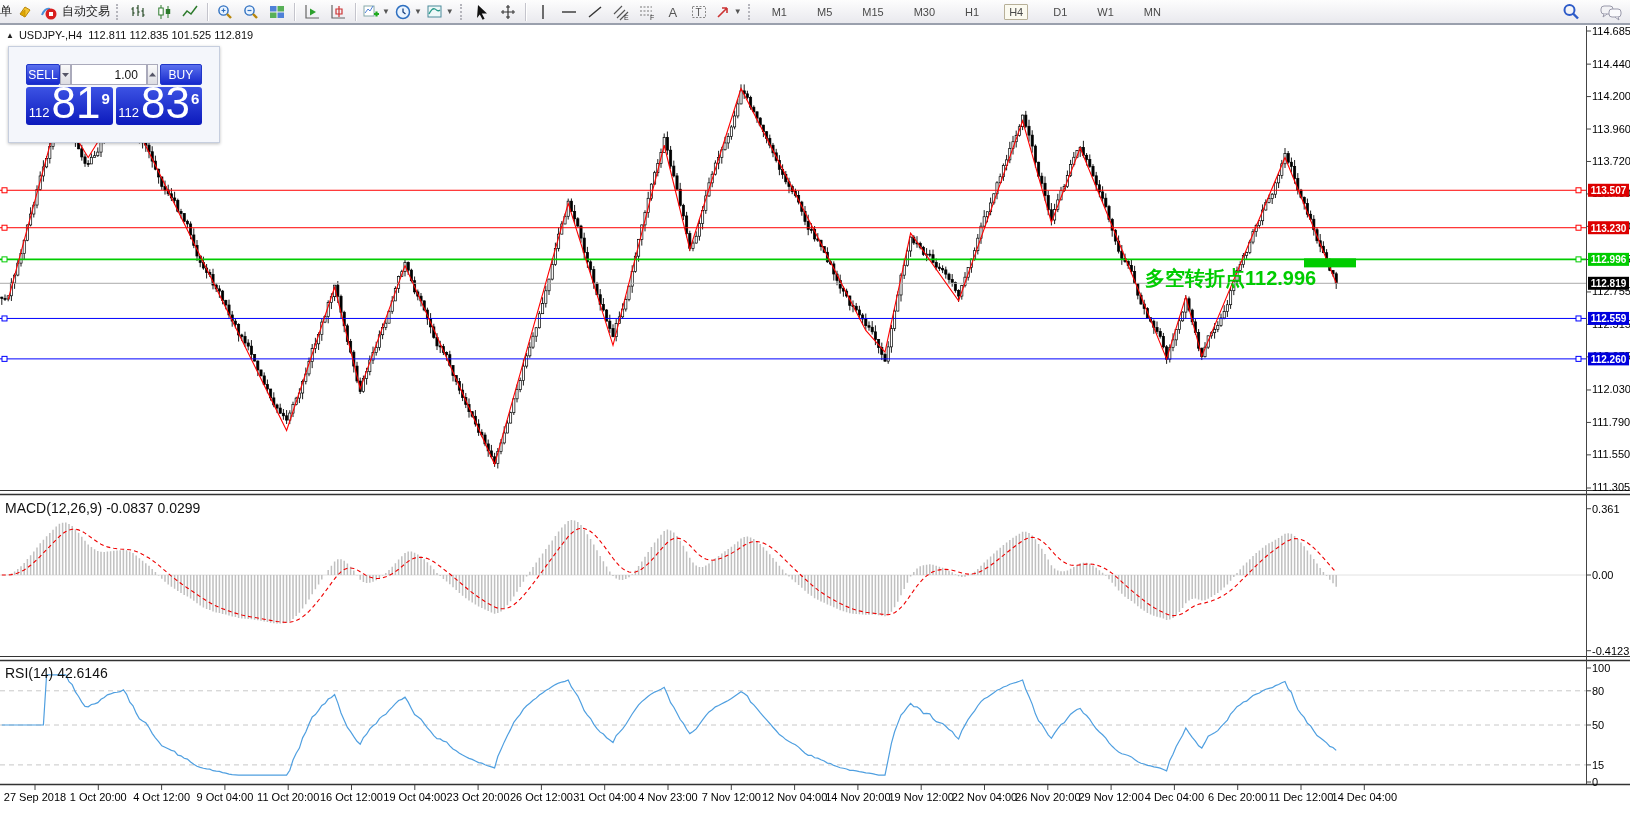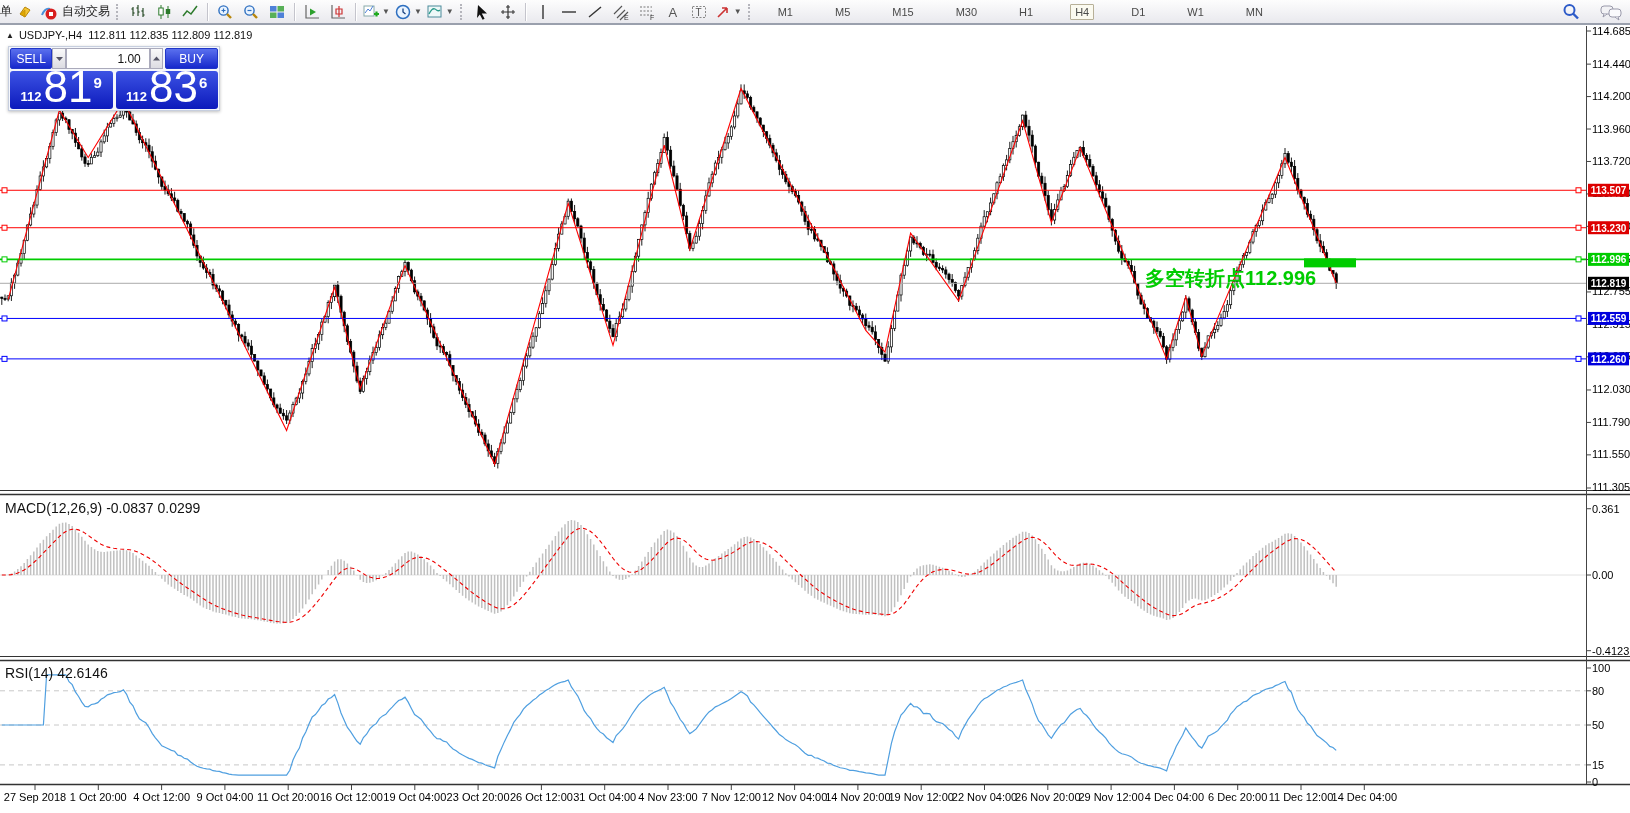--- a/index.html
+++ b/index.html
@@ -13,52 +13,52 @@
     background:linear-gradient(#fdfdfd,#e9e9ee);
     border-bottom:2px solid #9aa0ad;}
   .tb-text{font-size:12px;color:#222;white-space:nowrap}
   .tb-btn{display:inline-flex;align-items:center;justify-content:center;
     height:22px;min-width:22px;margin:0 2px;border-radius:2px;cursor:default}
   .tb-btn svg{display:block}
   .grip{width:5px;height:16px;margin:0 4px;border-left:2px dotted #b5b5bc}
   .sep{width:1px;height:18px;background:#c4c4cc;box-shadow:1px 0 0 #fff;margin:0 4px}
   .caret{font-size:8px;color:#555;margin-left:2px}
   .auto-label{font-size:12px;color:#222;margin-left:4px}
-  .tf{padding:2px 5px;margin:0 16px;font-size:11px;color:#4a4a4a;cursor:default;white-space:nowrap}
+  .tf{padding:2px 5px;margin:0 10px;font-size:11px;color:#4a4a4a;cursor:default;white-space:nowrap}
   .tf.active{background:#fbfaf0;border:1px solid #b7b098;border-radius:1px;padding:1px 4px}
   .spacer{flex:1}
 
   
   #chart-svg{position:absolute;left:0;top:0;z-index:1}
   svg text{font-family:"Liberation Sans",sans-serif}
   .chart-title{position:absolute;left:6px;top:29px;z-index:5;font-size:11px;color:#111;
     display:flex;align-items:center;white-space:pre}
   .collapse{font-size:8px;margin-right:5px;color:#222}
 
   .pane-label{position:absolute;left:5px;z-index:5;font-size:14px;color:#111;white-space:pre}
 
   
   .trade-panel{position:absolute;left:8px;top:46px;width:212px;z-index:6;
-    background:#f4f6fb;border:1px solid #c6cede;box-shadow:0 1px 3px rgba(0,0,0,.25);padding:1px}
+    background:#f4f6fb;border:1px solid #c6cede;box-shadow:0 1px 3px rgba(0,0,0,.25);padding:17px}
   .row1{display:flex;height:21px;align-items:stretch}
   .sell-btn,.buy-btn{border:1px solid #2036c8;border-radius:2px;color:#fff;
     font-size:12px;font-family:"Liberation Sans",sans-serif;
     background:linear-gradient(#5a70ee,#1628cc);}
   .sell-btn{width:48px}
   .buy-btn{width:60px;margin-left:2px}
   .spin{width:15px;border:1px solid #aab;background:linear-gradient(#fafafa,#dcdce2);
     font-size:7px;color:#446;padding:0}
-  .vol{width:84px;border:1px solid #aab;font-size:12px;color:#111;text-align:right;
+  .vol{width:76px;border:1px solid #aab;font-size:12px;color:#111;text-align:right;
     padding-right:8px;font-family:"Liberation Sans",sans-serif}
   .row2{display:flex;gap:3px;margin-top:2px}
   .big{flex:1;height:38px;border-radius:3px;color:#fff;cursor:default;
     background:linear-gradient(#3c53e4,#0c1abе) ;
     background:linear-gradient(#3c53e4,#0c1abc);
     display:flex;align-items:flex-end;justify-content:center;padding-bottom:1px}
-  .big .pfx{font-size:13px;font-weight:bold;margin-right:2px;padding-bottom:5px;line-height:1}
+  .big .pfx{font-size:13px;font-weight:normal;margin-right:2px;padding-bottom:5px;line-height:1}
   .big .huge{font-size:44px;font-weight:normal;line-height:.95}
   .big .sup{font-size:15px;font-weight:bold;align-self:flex-start;margin-top:3px;margin-left:1px}
 </style>
 </head>
 <body>
 
 <div class="stage">
 
   <div class="toolbar">
     <span class="tb-text">单</span>
@@ -1247,21 +1247,21 @@
         <text x="1237.7" y="801" font-size="11" fill="#000" text-anchor="middle">6 Dec 20:00</text>
         <line x1="1301" y1="785" x2="1301" y2="790" stroke="#444"></line>
         <text x="1301" y="801" font-size="11" fill="#000" text-anchor="middle">11 Dec 12:00</text>
         <line x1="1364.3" y1="785" x2="1364.3" y2="790" stroke="#444"></line>
         <text x="1364.3" y="801" font-size="11" fill="#000" text-anchor="middle">14 Dec 04:00</text>
       </g>
     </svg>
 
   <div class="chart-title">
     <span class="collapse">▲</span>
-    <span>USDJPY-,H4  112.811 112.835 112.809 112.819</span>
+    <span>USDJPY-,H4  112.811 112.835 101.525 112.819</span>
   </div>
 
   <div class="trade-panel">
     <div class="row1">
       <button class="sell-btn">SELL</button>
       <button class="spin">
         <svg width="9" height="7" viewBox="0 0 9 7">
             <polygon points="1,2 8,2 4.5,6" fill="#556"></polygon>
           </svg>
       </button>

